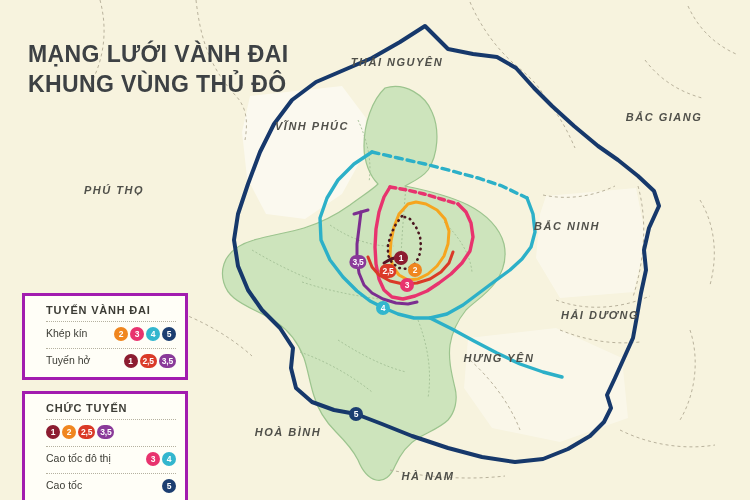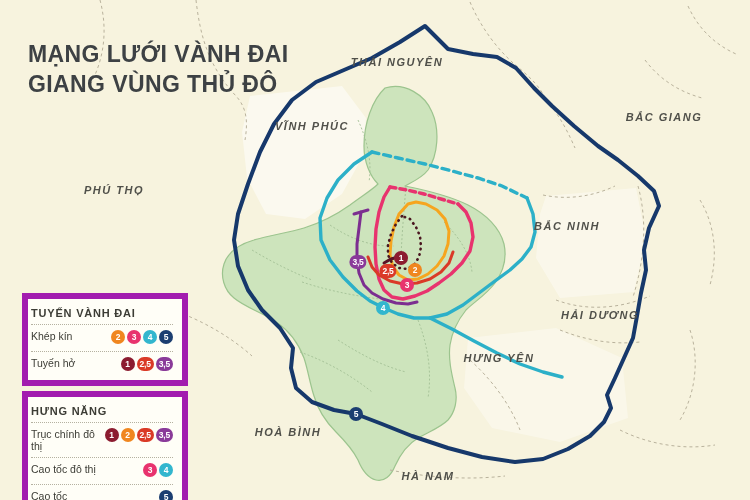--- a/index.html
+++ b/index.html
@@ -20,21 +20,21 @@
     letter-spacing:.4px;color:#3d4144;
   }
   .mbadge{
     position:absolute;transform:translate(-50%,-50%);z-index:6;
     min-width:14px;height:14px;padding:0 3px;box-sizing:border-box;
     border-radius:999px;display:flex;align-items:center;justify-content:center;
     color:#fff;font-size:8.5px;font-weight:bold;letter-spacing:-.2px;
   }
   .legend-box{
     position:absolute;left:22px;width:166px;box-sizing:border-box;z-index:7;
-    background:#fffef7;border:6px solid #a21caf;padding:8px 9px 7px 3px;
+    background:#fffef7;border:3px solid #a21caf;padding:8px 9px 7px 21px;
   }
   #legend-box1{top:293px;}
   #legend-box2{top:391px;}
   .legend-title{font-size:11px;font-weight:bold;letter-spacing:.8px;color:#3c3c35;}
   .ldiv{border-top:1px dotted #b5b1a0;margin:5px 0;}
   .lrow{display:flex;align-items:flex-start;justify-content:space-between;min-height:16px;}
   .lrow-label{font-size:10.5px;color:#3c3c35;}
   .badge-group{display:flex;align-items:center;gap:2px;}
   .lbadge{
     min-width:14px;height:14px;padding:0 3px;box-sizing:border-box;
@@ -127,21 +127,21 @@
              L 396,303 L 408,304 L 417,302"></path>
     <path fill="none" stroke="#7c2e90" stroke-width="3" stroke-linecap="round" d="M 354,214 L 368,210"></path>
 
     <path fill="none" stroke="#4a1620" stroke-width="2.6" stroke-linecap="round" stroke-dasharray="0.5 5" d="M 402,216 L 396,224 L 391,234 L 388,245 L 388,255 L 392,263 L 399,268 L 407,269
              L 414,265 L 419,257 L 421,247 L 420,236 L 416,227 L 410,219 Z"></path>
     <path fill="none" stroke="#5a1426" stroke-width="3" stroke-linecap="round" d="M 384,263 L 391,259 L 398,257 L 403,258"></path>
   </svg>
 
   <div class="page-title">
     <div>MẠNG LƯỚI VÀNH ĐAI</div>
-    <div>GIANG VÙNG THỦ ĐÔ</div>
+    <div>KHUNG VÙNG THỦ ĐÔ</div>
   </div>
 
   <div class="plabel" style="left:397px;top:62px">THÁI NGUYÊN</div>
   <div class="plabel" style="left:312px;top:126px">VĨNH PHÚC</div>
   <div class="plabel" style="left:114px;top:190px">PHÚ THỌ</div>
   <div class="plabel" style="left:664px;top:117px">BẮC GIANG</div>
   <div class="plabel" style="left:567px;top:226px">BẮC NINH</div>
   <div class="plabel" style="left:600px;top:315px">HẢI DƯƠNG</div>
   <div class="plabel" style="left:499px;top:358px">HƯNG YÊN</div>
   <div class="plabel" style="left:288px;top:432px">HOÀ BÌNH</div>
@@ -172,24 +172,23 @@
       <span class="lrow-label">Tuyến hở</span>
       <span class="badge-group">
         <span class="lbadge" style="background-color: rgb(140, 28, 48);">1</span>
         <span class="lbadge" style="background-color: rgb(218, 58, 39);">2,5</span>
         <span class="lbadge" style="background-color: rgb(138, 58, 153);">3,5</span>
       </span>
     </div>
   </div>
 
   <div class="legend-box" id="legend-box2">
-    <div class="legend-title">HƯNG NĂNG</div>
-    <div class="ldiv"></div>
-    <div class="lrow">
-      <span class="lrow-label">Trục chính đô thị</span>
+    <div class="legend-title">CHỨC TUYẾN</div>
+    <div class="ldiv"></div>
+    <div class="lrow">
       <span class="badge-group">
         <span class="lbadge" style="background-color: rgb(140, 28, 48);">1</span>
         <span class="lbadge" style="background-color: rgb(240, 134, 31);">2</span>
         <span class="lbadge" style="background-color: rgb(218, 58, 39);">2,5</span>
         <span class="lbadge" style="background-color: rgb(138, 58, 153);">3,5</span>
       </span>
     </div>
     <div class="ldiv"></div>
     <div class="lrow">
       <span class="lrow-label">Cao tốc đô thị</span>

